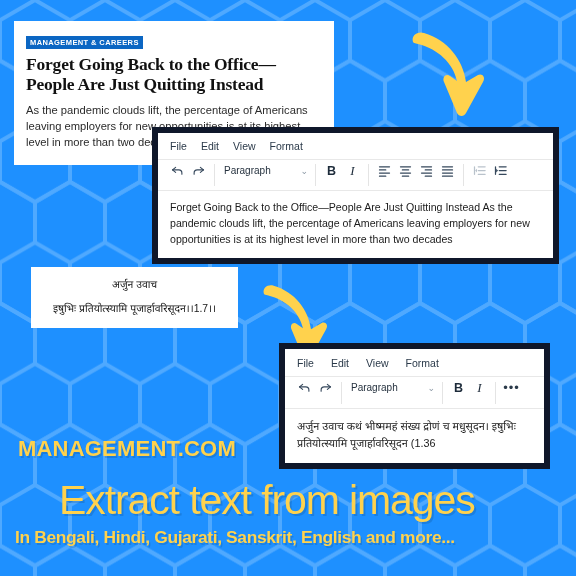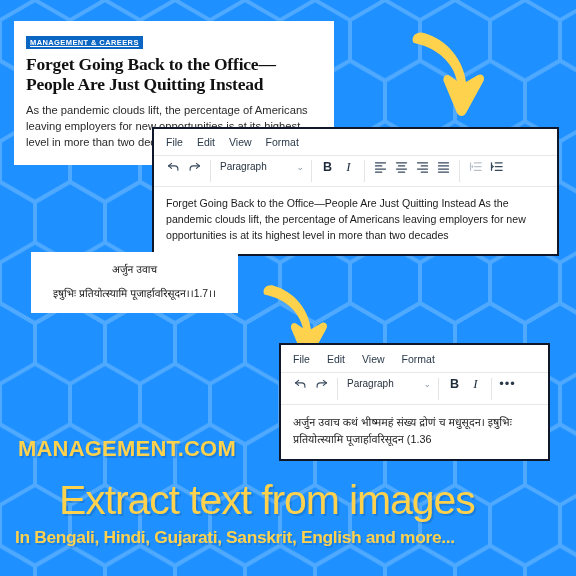--- a/index.html
+++ b/index.html
@@ -41,21 +41,20 @@
   .news-kicker {
     display: inline-block;
     background: #0b66c3;
     color: #ffffff;
     font-size: 7.5px;
     font-weight: bold;
     letter-spacing: 0.4px;
     padding: 2px 4px 2px 4px;
     margin-bottom: 5px;
     font-family: "Liberation Sans", sans-serif;
-    text-decoration: underline;
   }
   .news-headline {
     font-family: "Liberation Serif", serif;
     font-weight: bold;
     font-size: 17.5px;
     line-height: 1.17;
     color: #111111;
     margin: 0 0 8px 0;
     letter-spacing: -0.2px;
   }
@@ -65,21 +64,21 @@
     line-height: 1.42;
     color: #2a2a2a;
     margin: 0;
   }
 
   
   .editor {
     position: absolute;
     background: #ffffff;
     box-sizing: border-box;
-    border: 2px solid #0f172a;
+    border: 6px solid #0f172a;
   }
   .editor-menubar {
     display: flex;
     align-items: center;
     gap: 14px;
     padding: 0 12px;
     height: 26px;
     border-bottom: 1px solid #e8e8e8;
     font-size: 10.5px;
     color: #2b3a4a;
@@ -169,21 +168,21 @@
     top: 343px;
     width: 271px;
   }
   #editor-sanskrit .editor-menubar { height: 27px; gap: 17px; font-size: 10.5px; }
   #editor-sanskrit .editor-toolbar { height: 31px; }
 
   
   .sans-card {
     position: absolute;
     left: 31px;
-    top: 252px;
+    top: 267px;
     width: 207px;
     background: #ffffff;
     box-sizing: border-box;
     padding: 11px 8px 12px 8px;
     text-align: center;
     color: #161616;
     font-size: 10.4px;
     line-height: 1.35;
   }
   .sans-card .line { margin: 0 0 10px 0; }

